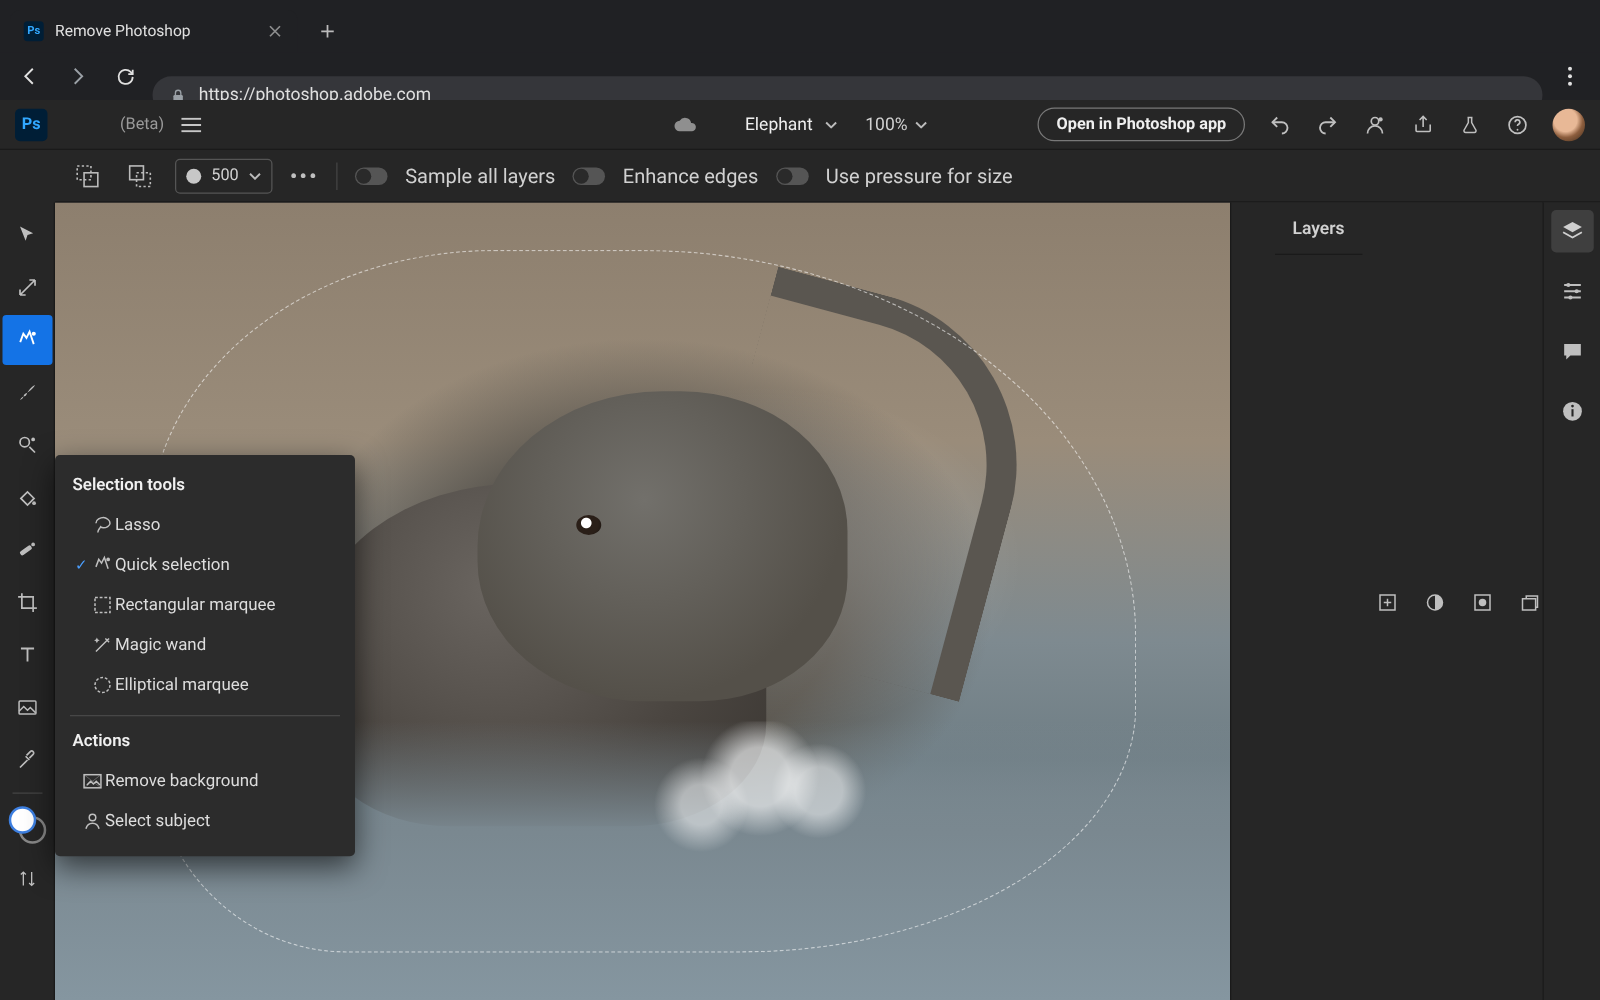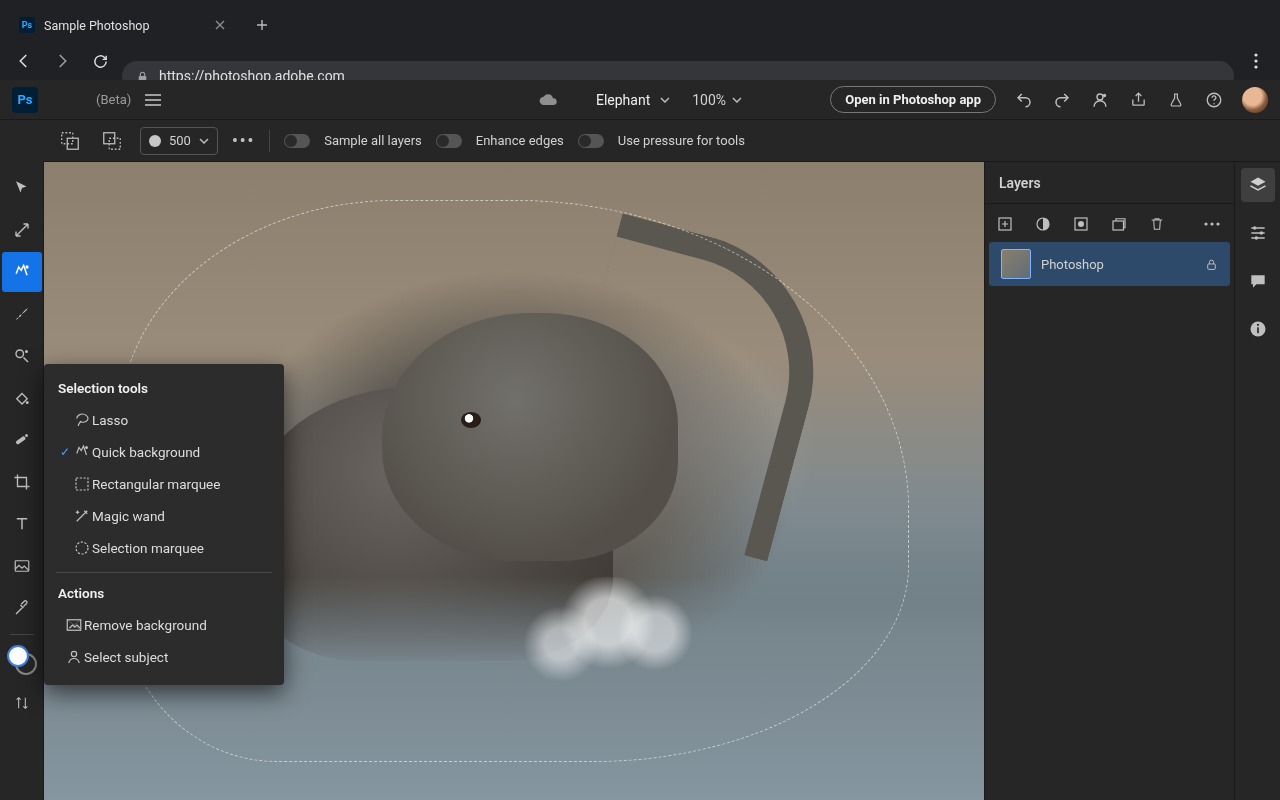--- a/index.html
+++ b/index.html
@@ -52,21 +52,21 @@
   .avatar{width:26px;height:26px;border-radius:50%;background:radial-gradient(circle at 40% 35%,#e8b896 0 40%,#8d5e3e 60%,#3a2818 100%);}
 
   
   .options-bar{height:42px;background:var(--app-bg);display:flex;align-items:center;padding:0 12px;gap:14px;border-bottom:1px solid #1a1a1a;}
   .opt-icon{width:28px;height:28px;display:flex;align-items:center;justify-content:center;color:var(--icon);}
   .brush-chip{height:28px;border:1px solid #555;border-radius:4px;display:flex;align-items:center;gap:8px;padding:0 8px;font-size:13px;justify-content:flex-end;}
   .brush-dot{width:12px;height:12px;border-radius:50%;background:#c7c7c7;}
   .sep{width:1px;height:22px;background:#444;}
   .toggle{width:26px;height:14px;border-radius:7px;background:#555;position:relative;}
   .toggle::after{content:"";position:absolute;width:12px;height:12px;border-radius:50%;background:#2a2a2a;top:1px;left:1px;}
-  .opt-label{font-size:13px;color:var(--text);}
+  .opt-label{font-size:16px;color:var(--text);}
   .more-dots{color:var(--icon);letter-spacing:2px;font-weight:700;}
   .toolbar{width:44px;background:var(--app-bg);display:flex;flex-direction:column;align-items:center;padding-top:6px;gap:2px;border-right:1px solid #1a1a1a;}
   .tool{width:40px;height:40px;display:flex;align-items:center;justify-content:center;color:var(--icon);border-radius:3px;}
   .tool.active{background:var(--accent);color:#fff;}
   .tool-sep{width:24px;height:1px;background:#444;margin:4px 0;}
   .color-wells{position:relative;width:30px;height:30px;margin-top:4px;}
   .fg-well{position:absolute;width:22px;height:22px;border-radius:50%;background:#fff;border:2px solid #3d7fe0;top:0;left:0;}
   .bg-well{position:absolute;width:22px;height:22px;border-radius:50%;border:2px solid #888;bottom:0;right:0;}
 
   .canvas-wrap{flex:1;position:relative;background:#1e1e1e;overflow:hidden;}
@@ -89,21 +89,21 @@
   
   .flyout{position:absolute;left:44px;top:202px;width:240px;background:#2c2c2c;border-radius:4px;box-shadow:0 8px 24px rgba(0,0,0,.6);padding:12px 0;z-index:10;font-size:13.5px;}
   .fly-heading{padding:4px 14px 8px;font-weight:600;color:#f0f0f0;font-size:13.5px;}
   .fly-item{display:flex;align-items:center;padding:6px 14px 6px 14px;color:#ddd;cursor:default;position:relative;}
   .fly-check{width:14px;display:flex;justify-content:center;color:#4b9fff;font-size:12px;}
   .fly-icon{width:20px;height:20px;display:flex;align-items:center;justify-content:center;color:#bfbfbf;}
   .fly-divider{height:1px;background:#474747;margin:8px 12px;}
   .fly-item.no-check{padding-left:20px;}
 
   
-  .panels{width:250px;background:var(--panel-bg);display:flex;flex-direction:column;border-left:1px solid #1a1a1a;}
+  .panels{width:250px;background:var(--panel-bg);display:flex;flex-direction:row;border-left:1px solid #1a1a1a;padding-left:35px;}
   .panel-header{height:42px;display:flex;align-items:center;padding:0 14px;font-size:14px;font-weight:600;border-bottom:1px solid #1a1a1a;}
   .panel-toolbar{display:flex;align-items:center;gap:18px;padding:10px 12px 8px 10px;color:var(--icon);}
   .panel-toolbar .pt-icon{width:20px;height:20px;display:flex;align-items:center;justify-content:center;}
   .layer-row{display:flex;align-items:center;gap:10px;padding:7px 12px 7px 12px;background:#2e4a6b;margin:0 4px;border-radius:3px;}
   .layer-thumb{width:30px;height:30px;border:1.5px solid #7fb3ff;border-radius:2px;background:linear-gradient(135deg,#8a7e6e,#5f6e76);}
   .layer-name{font-size:13px;flex:1;}
   .layer-lock{color:#bdbdbd;}
 
   .panel-strip{width:46px;background:var(--panel-bg);display:flex;flex-direction:column;align-items:center;padding-top:6px;gap:14px;border-left:1px solid #1a1a1a;}
   .panel-strip .wrap{width:34px;height:34px;display:flex;align-items:center;justify-content:center;border-radius:4px;}
@@ -113,21 +113,21 @@
 </style>
 </head>
 <body>
 
 <div class="chrome">
   <div class="tab-strip">
     <div class="tab">
       <span class="favicon">
         <span style="width:16px;height:16px;border-radius:3px;background:#001e36;color:#31a8ff;font-size:9px;font-weight:700;display:flex;align-items:center;justify-content:center;">Ps</span>
       </span>
-      <span>Sample Photoshop</span>
+      <span>Remove Photoshop</span>
       <span class="tab-close">
         <svg width="10" height="10" viewBox="0 0 10 10">
             <path d="M1 1l8 8M9 1l-8 8" stroke="#bbb" stroke-width="1.4"></path>
           </svg>
       </span>
     </div>
     <div class="new-tab">
       <svg width="12" height="12" viewBox="0 0 12 12">
           <path d="M6 1v10M1 6h10" stroke="#bbb" stroke-width="1.4"></path>
         </svg>
@@ -267,21 +267,21 @@
           <path d="M1 1l4 4 4-4" stroke="#bbb" stroke-width="1.5" fill="none"></path>
         </svg>
     </div>
     <span class="more-dots">•••</span>
     <div class="sep"></div>
     <div class="toggle"></div>
     <span class="opt-label">Sample all layers</span>
     <div class="toggle"></div>
     <span class="opt-label">Enhance edges</span>
     <div class="toggle"></div>
-    <span class="opt-label">Use pressure for tools</span>
+    <span class="opt-label">Use pressure for size</span>
   </div>
 
   <div class="workspace">
 
     <div class="toolbar">
       <div class="tool">
           <svg width="18" height="18" viewBox="0 0 24 24">
             <path d="M4 3l14 7-6 2-2 6z" fill="currentColor"></path>
           </svg>
         </div>
@@ -379,21 +379,21 @@
         <span>Lasso</span>
       </div>
       <div class="fly-item">
         <span class="fly-check">✓</span>
         <span class="fly-icon">
             <svg width="18" height="18" viewBox="0 0 24 24">
               <path d="M5 14l3-8 3 4 3-6 4 12" stroke="currentColor" stroke-width="1.6" fill="none"></path>
               <circle cx="18" cy="6" r="2" fill="currentColor"></circle>
             </svg>
           </span>
-        <span>Quick background</span>
+        <span>Quick selection</span>
       </div>
       <div class="fly-item">
         <span class="fly-check"></span>
         <span class="fly-icon">
             <svg width="18" height="18" viewBox="0 0 24 24">
               <rect x="4" y="4" width="16" height="16" stroke="currentColor" stroke-width="1.6" stroke-dasharray="3 2" fill="none"></rect>
             </svg>
           </span>
         <span>Rectangular marquee</span>
       </div>
@@ -407,21 +407,21 @@
           </span>
         <span>Magic wand</span>
       </div>
       <div class="fly-item">
         <span class="fly-check"></span>
         <span class="fly-icon">
             <svg width="18" height="18" viewBox="0 0 24 24">
               <circle cx="12" cy="12" r="8" stroke="currentColor" stroke-width="1.6" stroke-dasharray="3 2" fill="none"></circle>
             </svg>
           </span>
-        <span>Selection marquee</span>
+        <span>Elliptical marquee</span>
       </div>
 
       <div class="fly-divider"></div>
       <div class="fly-heading">Actions</div>
 
       <div class="fly-item no-check">
         <span class="fly-icon">
             <svg width="18" height="18" viewBox="0 0 24 24">
               <rect x="3" y="5" width="18" height="14" stroke="currentColor" stroke-width="1.6" fill="none"></rect>
               <path d="M3 5l18 14M21 5L3 19" stroke="currentColor" stroke-width="1" opacity=".4"></path>

